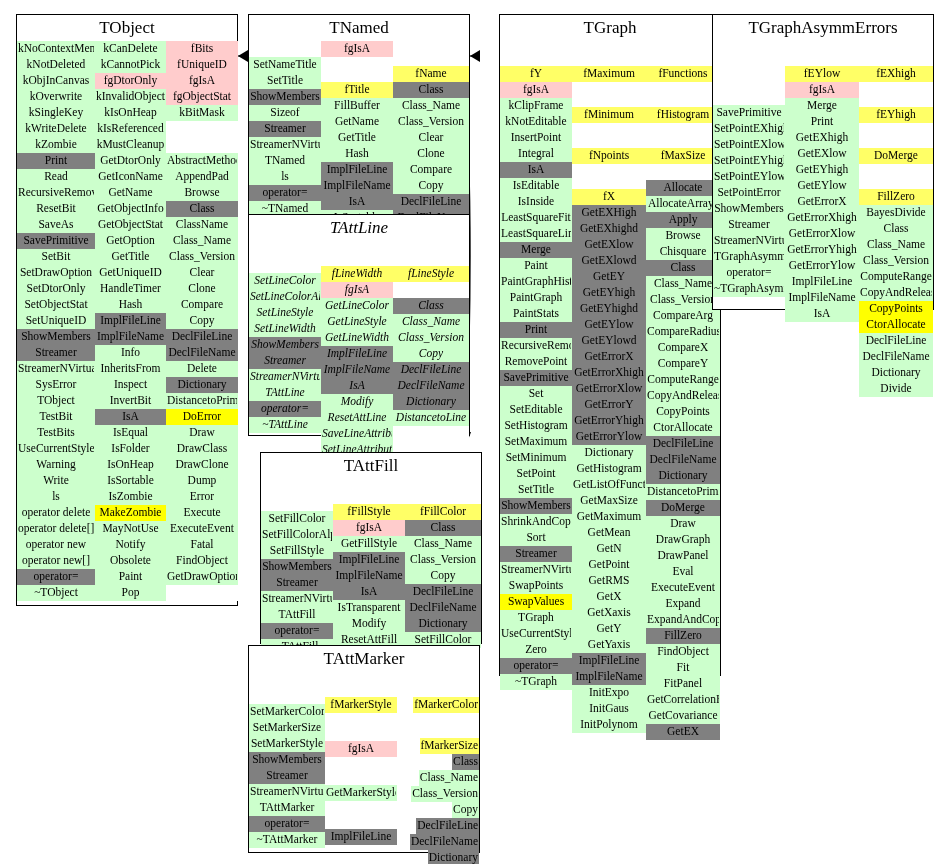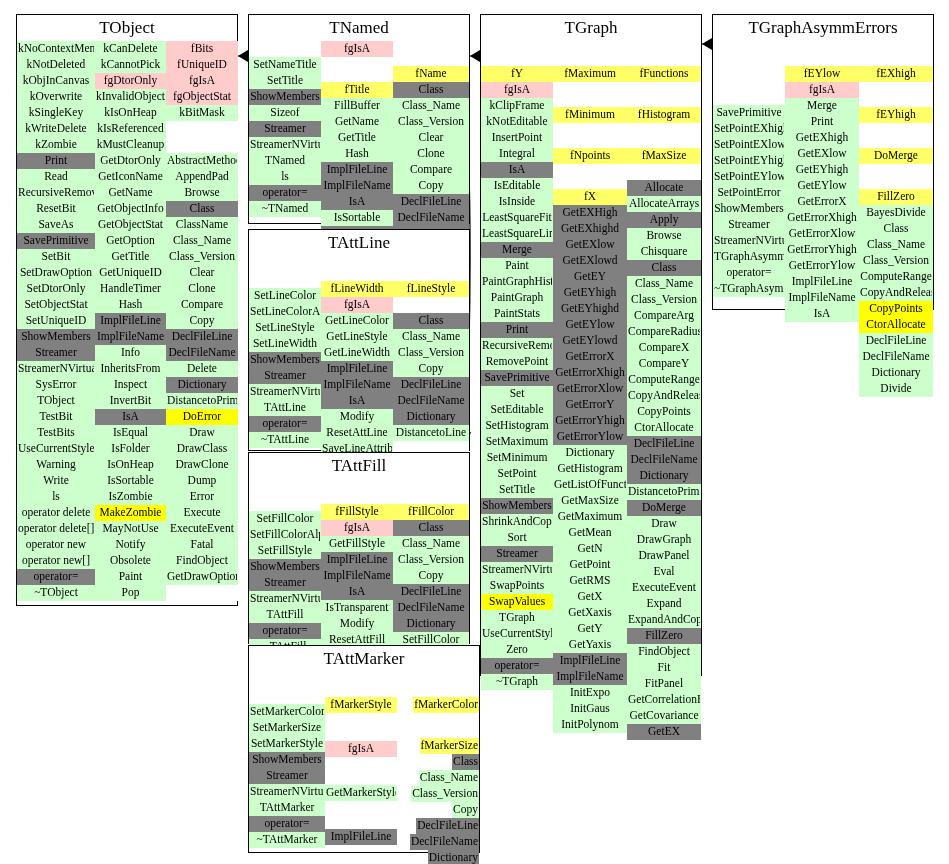--- a/index.html
+++ b/index.html
@@ -193,21 +193,21 @@
         <div class="cell c-green">Clone</div>
         <div class="cell c-green">Compare</div>
         <div class="cell c-green">Copy</div>
         <div class="cell c-gray">DeclFileLine</div>
         <div class="cell c-gray">DeclFileName</div>
         <div class="cell c-gray">Dictionary</div>
         <div class="cell c-white"></div>
       </div>
     </div>
   </div>
-<div class="box" style="left: 248px; top: 229px; width: 222px; height: 222px;">
+<div class="box" style="left: 248px; top: 214px; width: 222px; height: 222px; font-style: italic;">
     <div class="title">TAttLine</div>
     <div class="grid">
       <div class="col" style="width: 72px;">
         <div class="cell c-white"></div>
         <div class="cell c-white"></div>
         <div class="cell c-green">SetLineColor</div>
         <div class="cell c-green">SetLineColorAlpha</div>
         <div class="cell c-green">SetLineStyle</div>
         <div class="cell c-green">SetLineWidth</div>
         <div class="cell c-gray">ShowMembers</div>
@@ -240,21 +240,21 @@
         <div class="cell c-green">Copy</div>
         <div class="cell c-gray">DeclFileLine</div>
         <div class="cell c-gray">DeclFileName</div>
         <div class="cell c-gray">Dictionary</div>
         <div class="cell c-green">DistancetoLine</div>
         <div class="cell c-white"></div>
         <div class="cell c-white"></div>
       </div>
     </div>
   </div>
-<div class="box" style="left: 248px; top: 452px; width: 222px; height: 192px;">
+<div class="box" style="left: 260px; top: 452px; width: 222px; height: 192px;">
     <div class="title">TAttFill</div>
     <div class="grid">
       <div class="col" style="width: 72px;">
         <div class="cell c-white"></div>
         <div class="cell c-white"></div>
         <div class="cell c-green">SetFillColor</div>
         <div class="cell c-green">SetFillColorAlpha</div>
         <div class="cell c-green">SetFillStyle</div>
         <div class="cell c-gray">ShowMembers</div>
         <div class="cell c-gray">Streamer</div>
@@ -328,21 +328,21 @@
         <div class="cell c-green">Class_Version</div>
         <div class="cell c-green">Copy</div>
         <div class="cell c-gray">DeclFileLine</div>
         <div class="cell c-gray">DeclFileName</div>
         <div class="cell c-gray">Dictionary</div>
         <div class="cell c-green">SetMarkerColor</div>
         <div class="cell c-green">GetMarkerSize</div>
       </div>
     </div>
   </div>
-<div class="box" style="left: 480px; top: 14px; width: 222px; height: 662px;">
+<div class="box" style="left: 499px; top: 14px; width: 222px; height: 662px;">
     <div class="title">TGraph</div>
     <div class="grid">
       <div class="col" style="width: 72px;">
         <div class="cell c-yellow">fY</div>
         <div class="cell c-pink">fgIsA</div>
         <div class="cell c-green">kClipFrame</div>
         <div class="cell c-green">kNotEditable</div>
         <div class="cell c-green">InsertPoint</div>
         <div class="cell c-green">Integral</div>
         <div class="cell c-gray">IsA</div>

